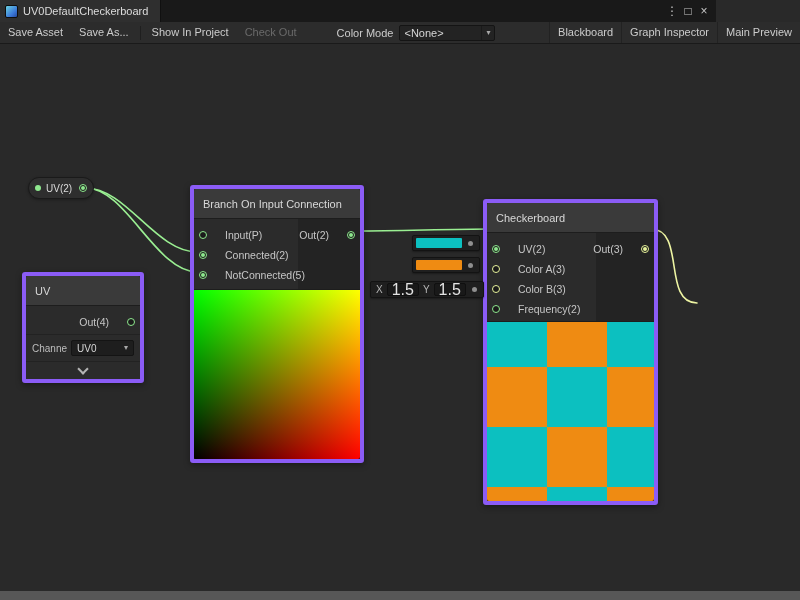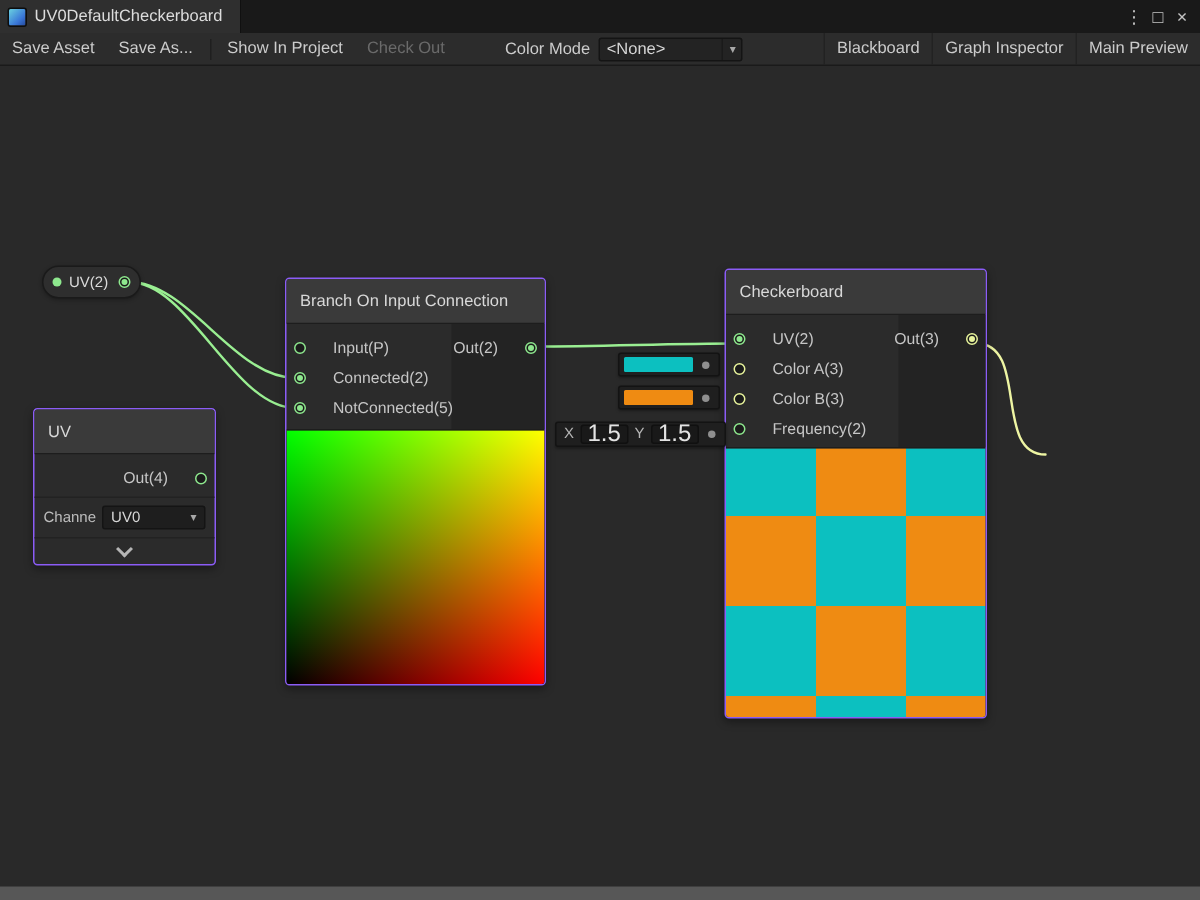--- a/index.html
+++ b/index.html
@@ -5,21 +5,21 @@
   * { margin:0; padding:0; box-sizing:border-box; }
   html,body { width:800px; height:600px; }
   body {
     position:relative; overflow:hidden;
     background:#292929;
     font-family:"Liberation Sans", sans-serif;
     -webkit-font-smoothing:antialiased;
   }
 
   
-  .tabbar { position:absolute; top:0; left:0; width:800px; height:22px; background:#191919; display:flex; align-items:stretch; z-index:20; }
+  .tabbar { position:absolute; top:0; left:0; width:716px; height:22px; background:#191919; display:flex; align-items:stretch; z-index:20; }
   .tab { display:flex; align-items:center; gap:5px; padding:0 12px 0 5px; background:#2f2f2f; border-right:1px solid #101010; }
   .tab-icon { width:13px; height:13px; border-radius:2px; background:linear-gradient(135deg,#6ad1e0 0%,#3a77d8 65%,#254a9e 100%); border:1px solid #0d0d0d; }
   .tab-label { font-size:11px; color:#dcdcdc; white-space:nowrap; }
   .win-controls { margin-left:auto; display:flex; align-items:center; padding-right:4px; color:#c4c4c4; font-size:12px; }
   .win-controls span { width:16px; text-align:center; cursor:default; line-height:22px; }
 
   
   .toolbar { position:absolute; top:22px; left:0; width:800px; height:22px; background:#2c2c2c; border-bottom:1px solid #1a1a1a; display:flex; align-items:center; z-index:20; font-size:11px; color:#cccccc; }
   .tbtn { padding:0 8px; line-height:21px; white-space:nowrap; cursor:default; }
   .tbtn.disabled { color:#6a6a6a; }
@@ -30,21 +30,21 @@
   .dd-arrow { margin-left:auto; font-size:8px; color:#a8a8a8; padding-left:4px; border-left:1px solid #1a1a1a; line-height:14px; }
   .right-group { margin-left:auto; display:flex; height:100%; align-items:stretch; }
   .right-group .tbtn { border-left:1px solid #222222; display:flex; align-items:center; }
 
   
   .canvas { position:absolute; inset:0; background:#292929; z-index:1; }
   .edges { position:absolute; left:0; top:0; width:800px; height:600px; pointer-events:none; }
   .edges path { fill:none; stroke-width:1.6; stroke-linecap:round; pointer-events:stroke; }
 
   
-  .node { position:absolute; background:#2b2b2b; border:1px solid #8b5cf6; border-radius:3px; box-shadow:0 2px 6px rgba(0,0,0,.38); font-size:10.5px; color:#c6c6c6; }
+  .node { position:absolute; background:#2b2b2b; border:4px solid #8b5cf6; border-radius:3px; box-shadow:0 2px 6px rgba(0,0,0,.38); font-size:10.5px; color:#c6c6c6; }
   .node-header { height:30px; display:flex; align-items:center; padding:0 9px; background:#3a3a3a; border-bottom:1px solid #1d1d1d; border-radius:2px 2px 0 0; font-size:11px; color:#d8d8d8; white-space:nowrap; }
   .ports { position:relative; padding-top:6px; }
   .out-col { position:absolute; top:0; right:0; bottom:0; background:#232323; }
   .prow { position:relative; z-index:1; height:20px; display:flex; align-items:center; gap:18px; padding-left:5px; white-space:nowrap; }
   .prow.outrow { position:absolute; top:6px; right:0; padding:0 5px 0 0; justify-content:flex-end; }
   .prow.rightal { justify-content:flex-end; padding-right:5px; }
   .plabel { font-size:10.5px; color:#c6c6c6; }
   .port { width:8px; height:8px; border-radius:50%; border:1px solid var(--pc, var(--port-green)); background:#1b1b1b; position:relative; flex:none; }
   .port.filled::after { content:''; position:absolute; inset:1px; border-radius:50%; background:var(--pc, var(--port-green)); }
   .port.v3 { --pc: var(--port-yellow); }
@@ -144,21 +144,21 @@
         <span class="plabel">NotConnected(5)</span>
       </div>
       <div class="prow outrow">
         <span class="plabel">Out(2)</span>
         <span class="port filled"></span>
       </div>
     </div>
     <div class="preview uv-preview" style="height:170px;"></div>
   </div>
 
-  <div class="node" style="left:483px; top:179px; width:175px;">
+  <div class="node" style="left:483px; top:199px; width:175px;">
     <div class="node-header">
       <span>Checkerboard</span>
     </div>
     <div class="ports" style="height:88px;">
       <div class="out-col" style="width:58px;"></div>
       <div class="prow">
         <span class="port filled"></span>
         <span class="plabel">UV(2)</span>
       </div>
       <div class="prow">

